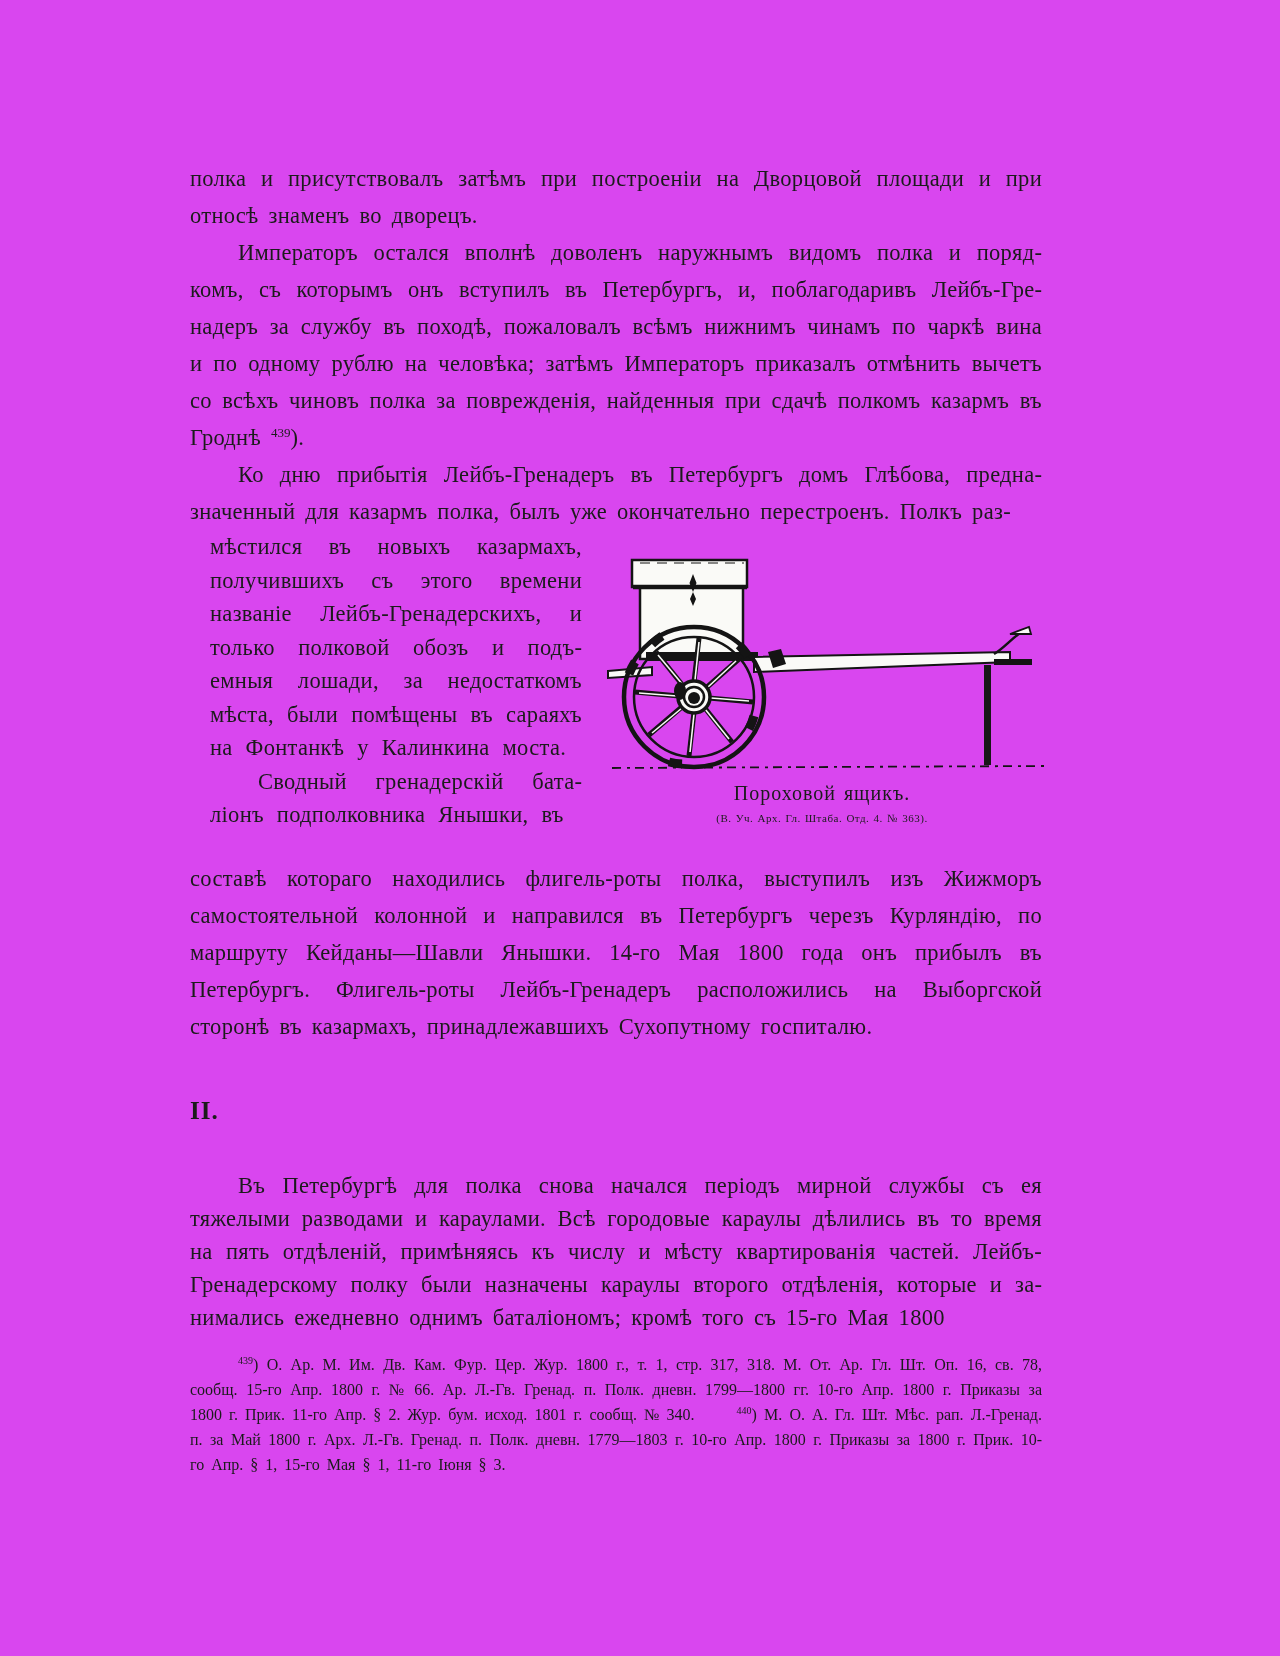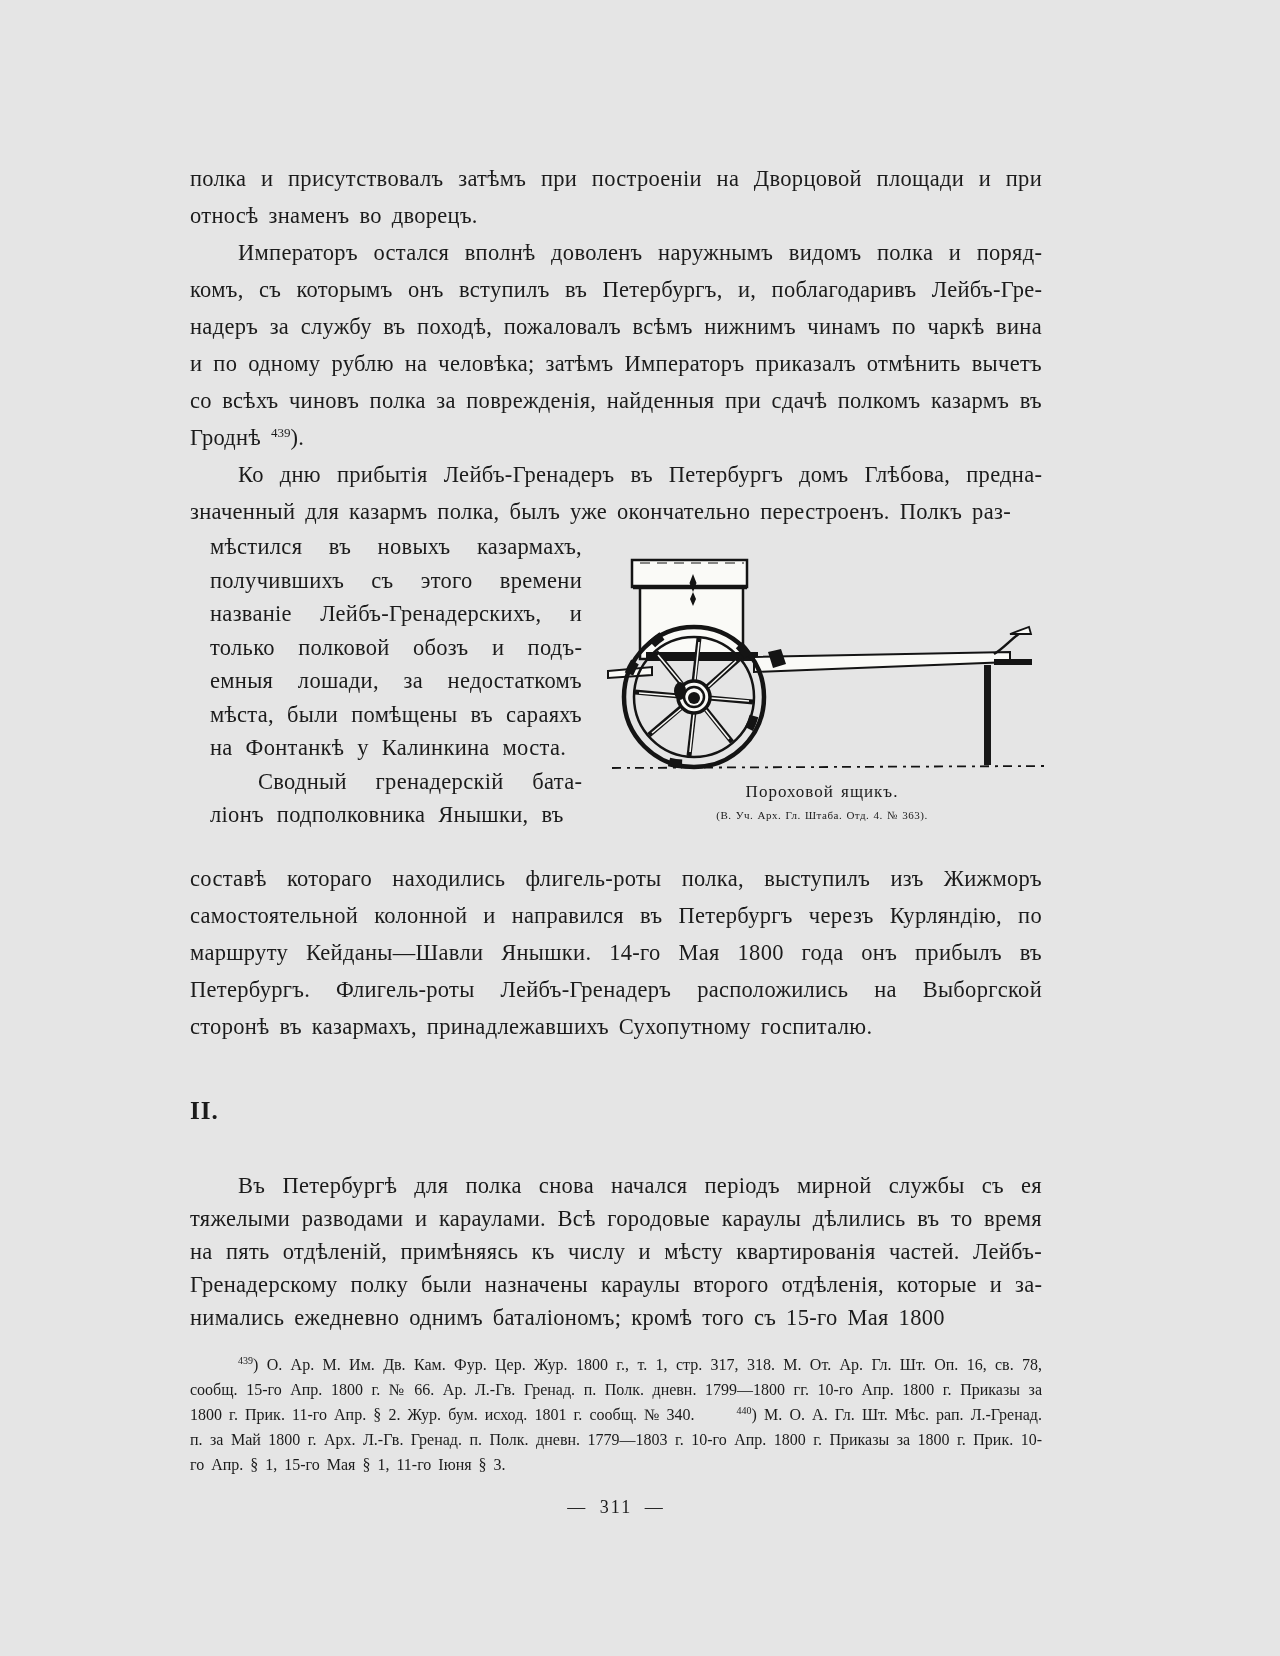--- a/index.html
+++ b/index.html
@@ -1,19 +1,19 @@
 <!DOCTYPE html>
 <html><head>
 <meta charset="utf-8">
 <style>
   html,body{margin:0;padding:0;}
   .page{
     position:relative;
     width:1280px;height:1656px;
-    background:#e5e5e5;
+    background:#d946ef;
     font-family:"Liberation Serif","DejaVu Serif",serif;
     color:#1b1b1b;
     overflow:hidden;
   }
   .textblock{
     position:absolute;left:190px;top:160px;width:852px;
   }
   .body-par{
     margin:0;
     font-size:22.5px;
@@ -48,21 +48,21 @@
     flex:1 1 auto;
     padding-left:14px;
     min-height:330px;
   }
   .figure{
     margin:0;
     text-align:center;
   }
   .figure svg{display:block;margin:0 auto;}
   .caption-title{
-    font-size:17px;
+    font-size:20px;
     letter-spacing:1px;
     margin-top:10px;
     word-spacing:2px;
   }
   .caption-source{
     font-size:11px;
     letter-spacing:0.5px;
     margin-top:7px;
     word-spacing:1px;
   }
@@ -199,16 +199,15 @@
     <h2 class="section-heading">II.</h2>
 
     <p class="body-par tight">
       <span>Въ Петербургѣ для полка снова начался періодъ мирной службы съ ея тяжелыми разводами и караулами. Всѣ городовые караулы дѣлились въ то время на пять отдѣленій, примѣняясь къ числу и мѣсту квартированія частей. Лейбъ-Гренадерскому полку были назначены караулы второго отдѣленія, которые и за­нимались ежедневно однимъ баталіономъ; кромѣ того съ 15-го Мая 1800</span>
     </p>
 
     <div class="footnotes">
       <sup class="sup-ref">439</sup><span>) О. Ар. М. Им. Дв. Кам. Фур. Цер. Жур. 1800 г., т. 1, стр. 317, 318. М. От. Ар. Гл. Шт. Оп. 16, св. 78, сообщ. 15-го Апр. 1800 г. № 66. Ар. Л.-Гв. Гренад. п. Полк. дневн. 1799—1800 гг. 10-го Апр. 1800 г. Приказы за 1800 г. Прик. 11-го Апр. § 2. Жур. бум. исход. 1801 г. сообщ. № 340.</span><span class="fn2-gap"></span><sup class="sup-ref">440</sup><span>) М. О. А. Гл. Шт. Мѣс. рап. Л.-Гренад. п. за Май 1800 г. Арх. Л.-Гв. Гренад. п. Полк. дневн. 1779—1803 г. 10-го Апр. 1800 г. Приказы за 1800 г. Прик. 10-го Апр. § 1, 15-го Мая § 1, 11-го Іюня § 3.</span>
     </div>
 
-    <div class="page-number">— 311 —</div>
 
   </div>
 </div>
 
 </body></html>

